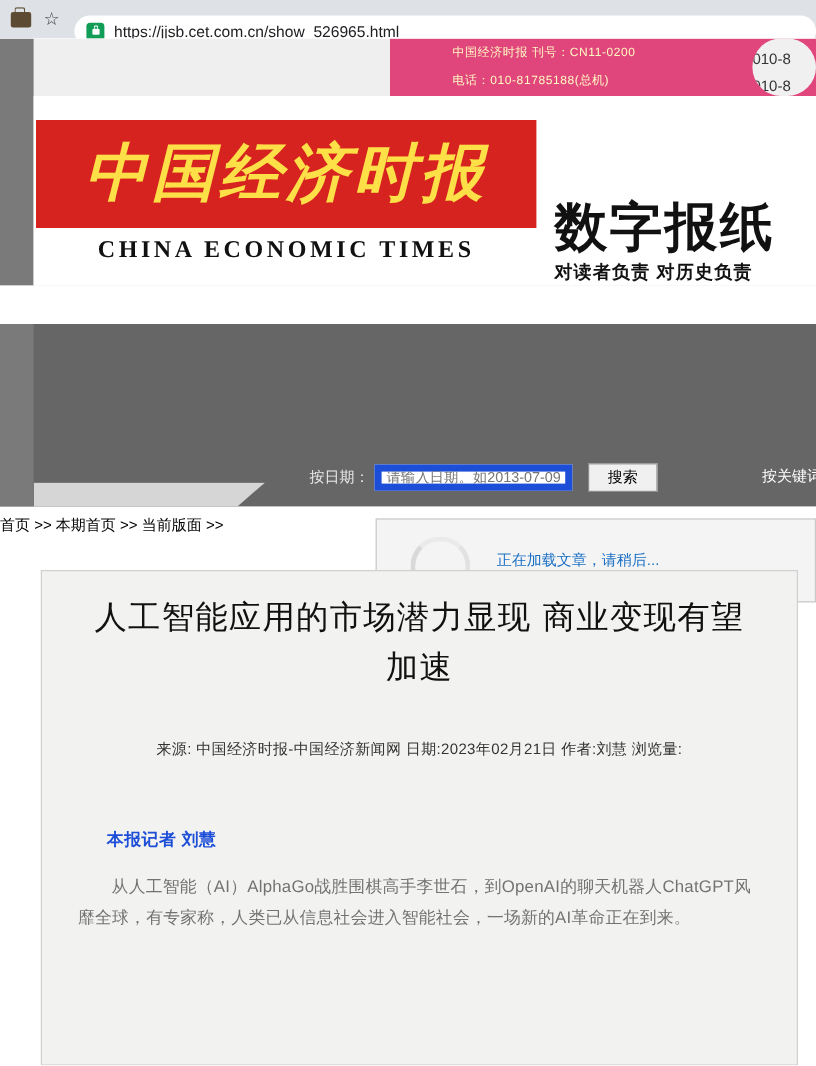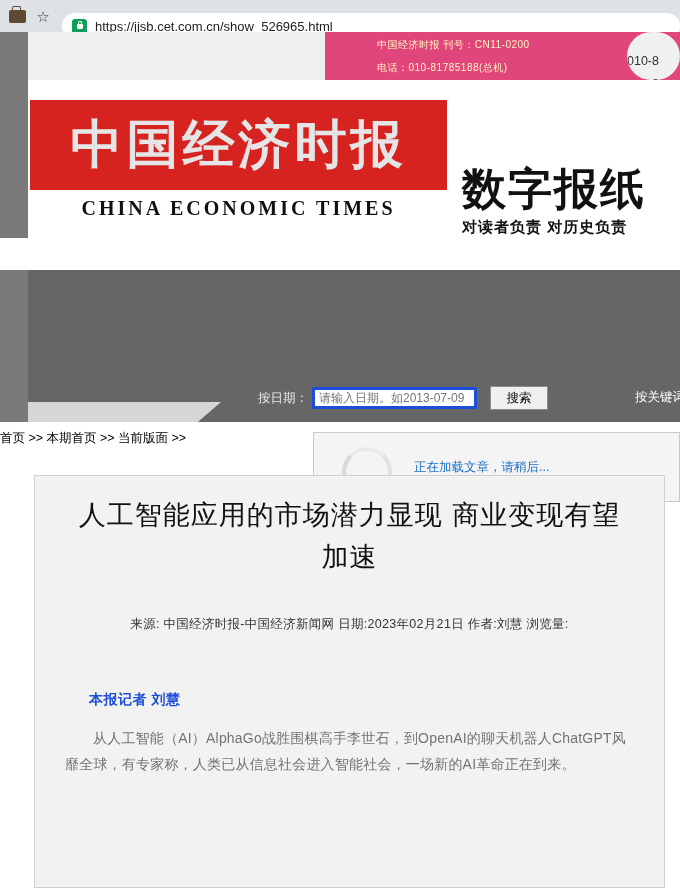--- a/index.html
+++ b/index.html
@@ -143,21 +143,21 @@
   }
   .mast-topbar .row2 { }
   .mast-topbar-right {
     position: absolute;
     left: 627px; top: 0;
     width: 53px; height: 48px;
     background: #f0f0f0;
     color: #333;
     font-size: 12.5px;
     line-height: 23px;
-    padding-top: 18px;
+    padding-top: 6px;
     box-sizing: border-box;
     overflow: hidden;
     white-space: nowrap;
     border-radius: 24px;
   }
   .ribbon-yellow {
     position: absolute;
     left: 362px; top: 48px;
     width: 300px; height: 62px;
     background: #f5e03c;
@@ -177,25 +177,26 @@
     background: #ffffff;
   }
   .logo-red {
     position: absolute;
     left: 30px; top: 68px;
     width: 417px; height: 90px;
     background: #d6231f;
     display: flex;
     align-items: center;
     justify-content: center;
-    color: #e5e5e5;
+    color: #fde047;
     font-family: "DejaVu Serif", serif;
     font-weight: bold;
     font-size: 52px;
     letter-spacing: 4px;
+    font-style: italic;
   }
   .logo-en {
     position: absolute;
     left: 30px; top: 165px;
     width: 417px;
     text-align: center;
     font-family: "Liberation Serif", serif;
     font-weight: bold;
     font-size: 20px;
     letter-spacing: 3px;
@@ -237,21 +238,21 @@
     left: 258px; top: 354px;
     display: flex;
     align-items: center;
     font-size: 12.5px;
     color: #ffffff;
   }
   .search-label { margin-right: 4px; color: #e8e8e8; }
   .date-input {
     width: 165px;
     height: 22px;
-    border: 3px solid #1d4ed8;
+    border: 6px solid #1d4ed8;
     background: #ffffff;
     font-size: 12px;
     color: #9b9b9b;
     padding: 0 4px;
     box-sizing: border-box;
     font-family: "Liberation Sans", sans-serif;
   }
   .search-btn {
     margin-left: 13px;
     width: 58px;

